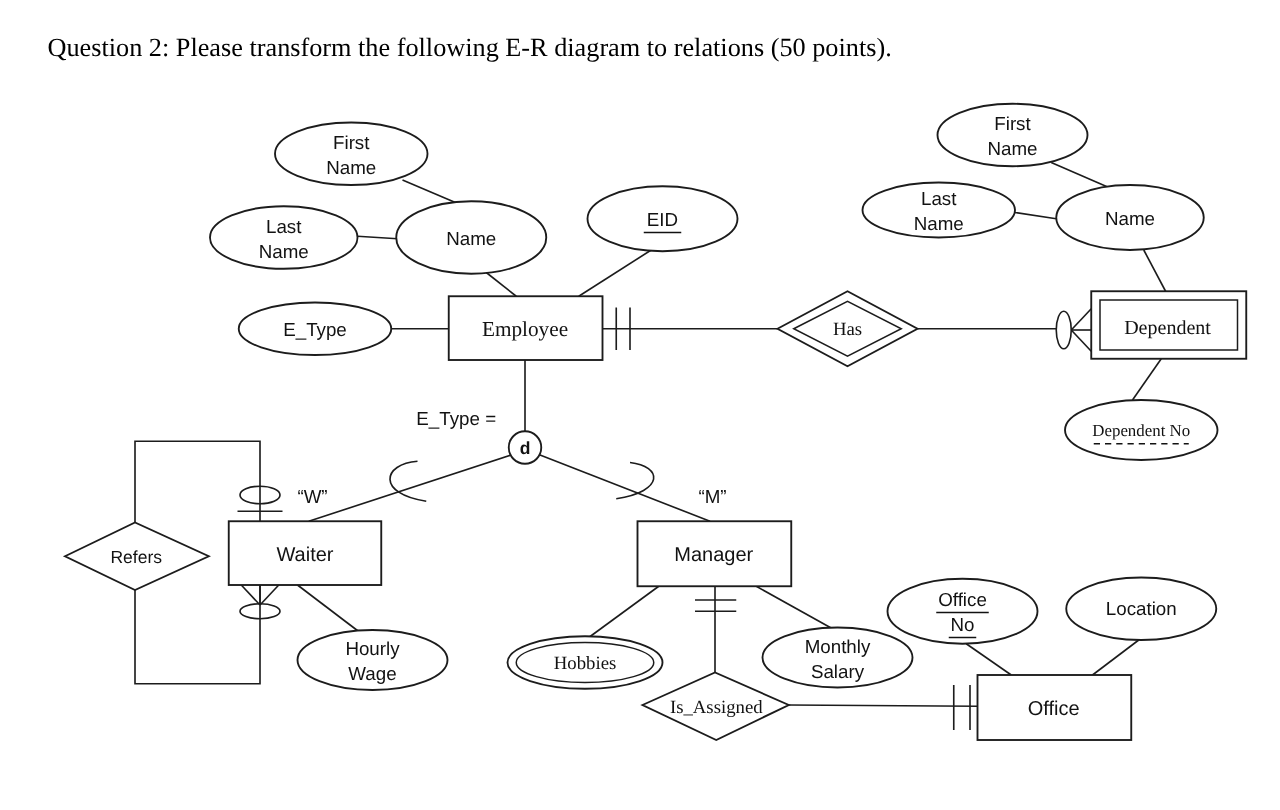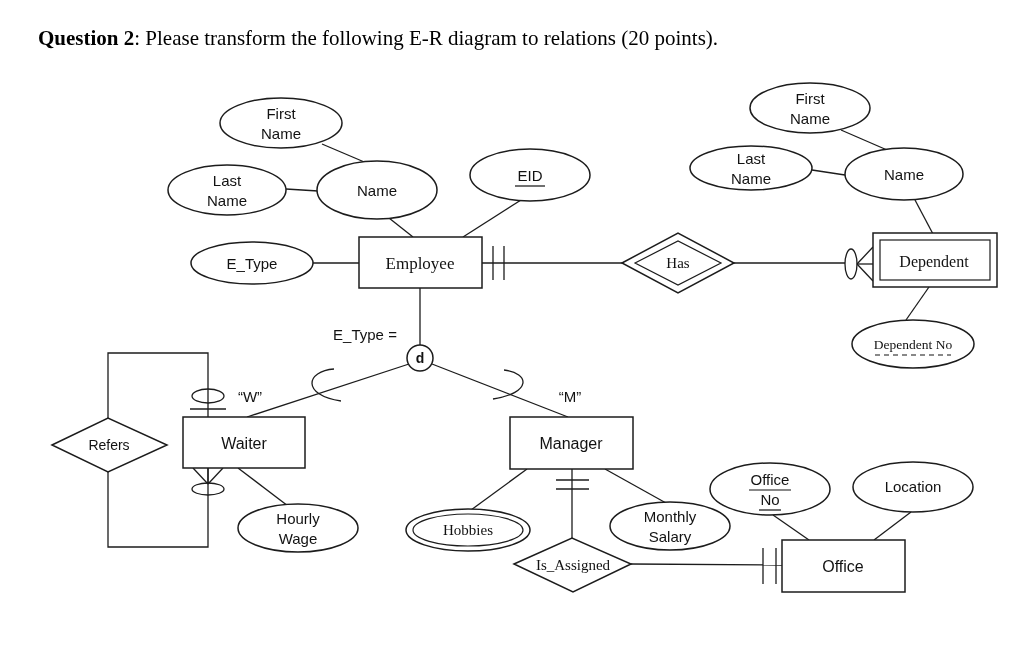--- a/index.html
+++ b/index.html
@@ -6,21 +6,21 @@
   body {
     width:1024px; height:648px; background:#ffffff;
     font-family:"Liberation Sans", sans-serif;
     position:relative; overflow:hidden;
   }
   .title {
     position:absolute; left:38px; top:26px;
     font-family:"Liberation Serif", serif;
     font-size:21px; color:#000; white-space:nowrap;
   }
-  .title .q { font-weight:bold;margin-top:46px; }
+  .title .q { font-weight:normal;margin-top:46px; }
   svg.er { position:absolute; left:0; top:0; }
   svg text { fill:#121212; }
   .at       { font:15px "Liberation Sans", sans-serif; }
   .ent-sans { font:16px "Liberation Sans", sans-serif; }
   .ent-serif{ font:17px "Liberation Serif", serif; }
   .dep-serif{ font:16px "Liberation Serif", serif; }
   .rel-serif{ font:15px "Liberation Serif", serif; }
   .small-serif{ font:13.5px "Liberation Serif", serif; }
   .refers-t { font:14px "Liberation Sans", sans-serif; }
   .ann      { font:15px "Liberation Sans", sans-serif; }
@@ -28,21 +28,21 @@
   .e    { stroke:#1c1c1c; stroke-width:1.3; fill:none; }
   .n    { fill:#ffffff; stroke:#1c1c1c; stroke-width:1.5; }
   .n2   { fill:none; stroke:#1c1c1c; stroke-width:1.2; }
   .mark { fill:none; stroke:#1c1c1c; stroke-width:1.3; }
   .ul   { stroke:#121212; stroke-width:1.2; }
   .ul-dash { stroke:#121212; stroke-width:1.2; stroke-dasharray:5 4; }
 </style>
 </head>
 <body>
 
-<div class="title"><span class="q">Question 2</span><span>: Please transform the following E-R diagram to relations (20 points).</span></div>
+<div class="title"><span class="q">Question 2</span><span>: Please transform the following E-R diagram to relations (50 points).</span></div>
 
 <svg class="er" width="1024" height="648" viewBox="0 0 1024 648">
 
   <g>
     <line class="e" x1="322" y1="144" x2="369" y2="164"></line>
     <line class="e" x1="286" y1="189" x2="318" y2="191"></line>
     <line class="e" x1="389" y1="218" x2="413" y2="237"></line>
     <line class="e" x1="521" y1="200" x2="463" y2="237"></line>
     <line class="e" x1="313" y1="263" x2="359" y2="263"></line>
     <line class="e" x1="482" y1="263" x2="622" y2="263"></line>

